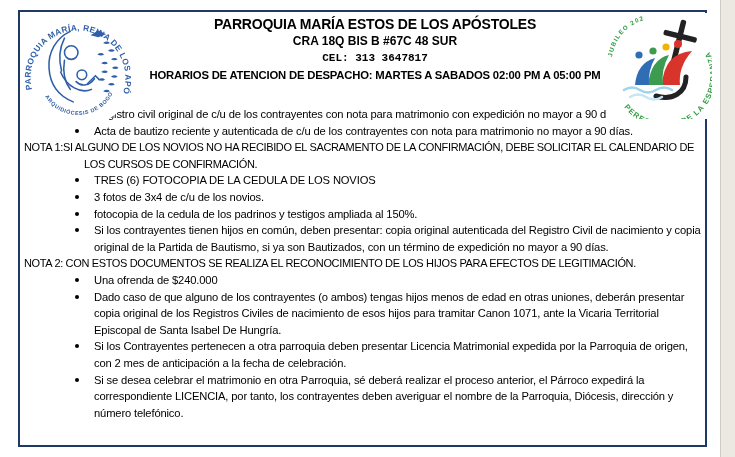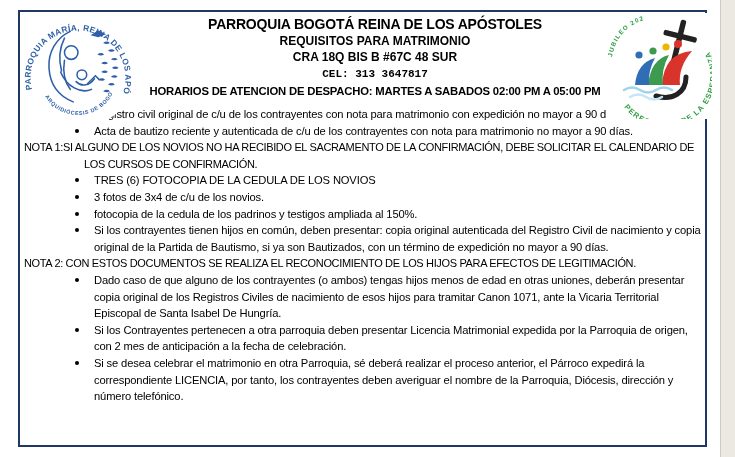--- a/index.html
+++ b/index.html
@@ -132,36 +132,36 @@
         <path d="M18,77 Q26,72 34,77 T50,77 T66,77" stroke="#9fd4ee" stroke-width="2.6"></path>
         <path d="M24,84 Q32,79 40,84 T56,84" stroke="#c4e6f6" stroke-width="2.4"></path>
       </g>
       <text font-size="7.6" font-weight="bold" fill="#2f9e41" letter-spacing="1.1">
         <textPath href="#jubOut" startOffset="0">PEREGRINOS DE LA ESPERANZA</textPath>
       </text>
     </svg>
   </div>
 
   <div class="header">
-    <div class="h-title">PARROQUIA BOGOTÁ REINA DE LOS APÓSTOLES</div>
-    <div class="h-sub">REQUISITOS PARA MATRIMONIO</div>
+    <div class="h-title">PARROQUIA MARÍA ESTOS DE LOS APÓSTOLES</div>
     <div class="h-addr">CRA 18Q BIS B #67C 48 SUR</div>
     <div class="h-phone">CEL: 313 3647817</div>
     <div class="h-hours">HORARIOS DE ATENCION DE DESPACHO: MARTES A SABADOS 02:00 PM A 05:00 PM</div>
   </div>
 
   <div class="content">
     <div class="bullet">Registro civil original de c/u de los contrayentes con nota para matrimonio con expedición no mayor a 90 días.</div>
     <div class="bullet">Acta de bautizo reciente y autenticada de c/u de los contrayentes con nota para matrimonio no mayor a 90 días.</div>
     <div class="note">NOTA 1:SI ALGUNO DE LOS NOVIOS NO HA RECIBIDO EL SACRAMENTO DE LA CONFIRMACIÓN, DEBE SOLICITAR EL CALENDARIO DE LOS CURSOS DE CONFIRMACIÓN.</div>
     <div class="bullet">TRES (6) FOTOCOPIA DE LA CEDULA DE LOS NOVIOS</div>
     <div class="bullet">3 fotos de 3x4 de c/u de los novios.</div>
     <div class="bullet">fotocopia de la cedula de los padrinos y testigos ampliada al 150%.</div>
     <div class="bullet">Si los contrayentes tienen hijos en común, deben presentar: copia original autenticada del Registro Civil de nacimiento y copia original de la Partida de Bautismo, si ya son Bautizados, con un término de expedición no mayor a 90 días.</div>
     <div class="note">NOTA 2: CON ESTOS DOCUMENTOS SE REALIZA EL RECONOCIMIENTO DE LOS HIJOS PARA EFECTOS DE LEGITIMACIÓN.</div>
+    <div class="bullet">Una ofrenda de $240.000</div>
     <div class="bullet">Dado caso de que alguno de los contrayentes (o ambos) tengas hijos menos de edad en otras uniones, deberán presentar copia original de los Registros Civiles de nacimiento de esos hijos para tramitar Canon 1071, ante la Vicaria Territorial Episcopal de Santa Isabel De Hungría.</div>
     <div class="bullet">Si los Contrayentes pertenecen a otra parroquia deben presentar Licencia Matrimonial expedida por la Parroquia de origen, con 2 mes de anticipación a la fecha de celebración.</div>
     <div class="bullet">Si se desea celebrar el matrimonio en otra Parroquia, sé deberá realizar el proceso anterior, el Párroco expedirá la correspondiente LICENCIA, por tanto, los contrayentes deben averiguar el nombre de la Parroquia, Diócesis, dirección y número telefónico.</div>
   </div>
 
 </div>
 
 <div class="gutter"></div>
 
 </body></html>

